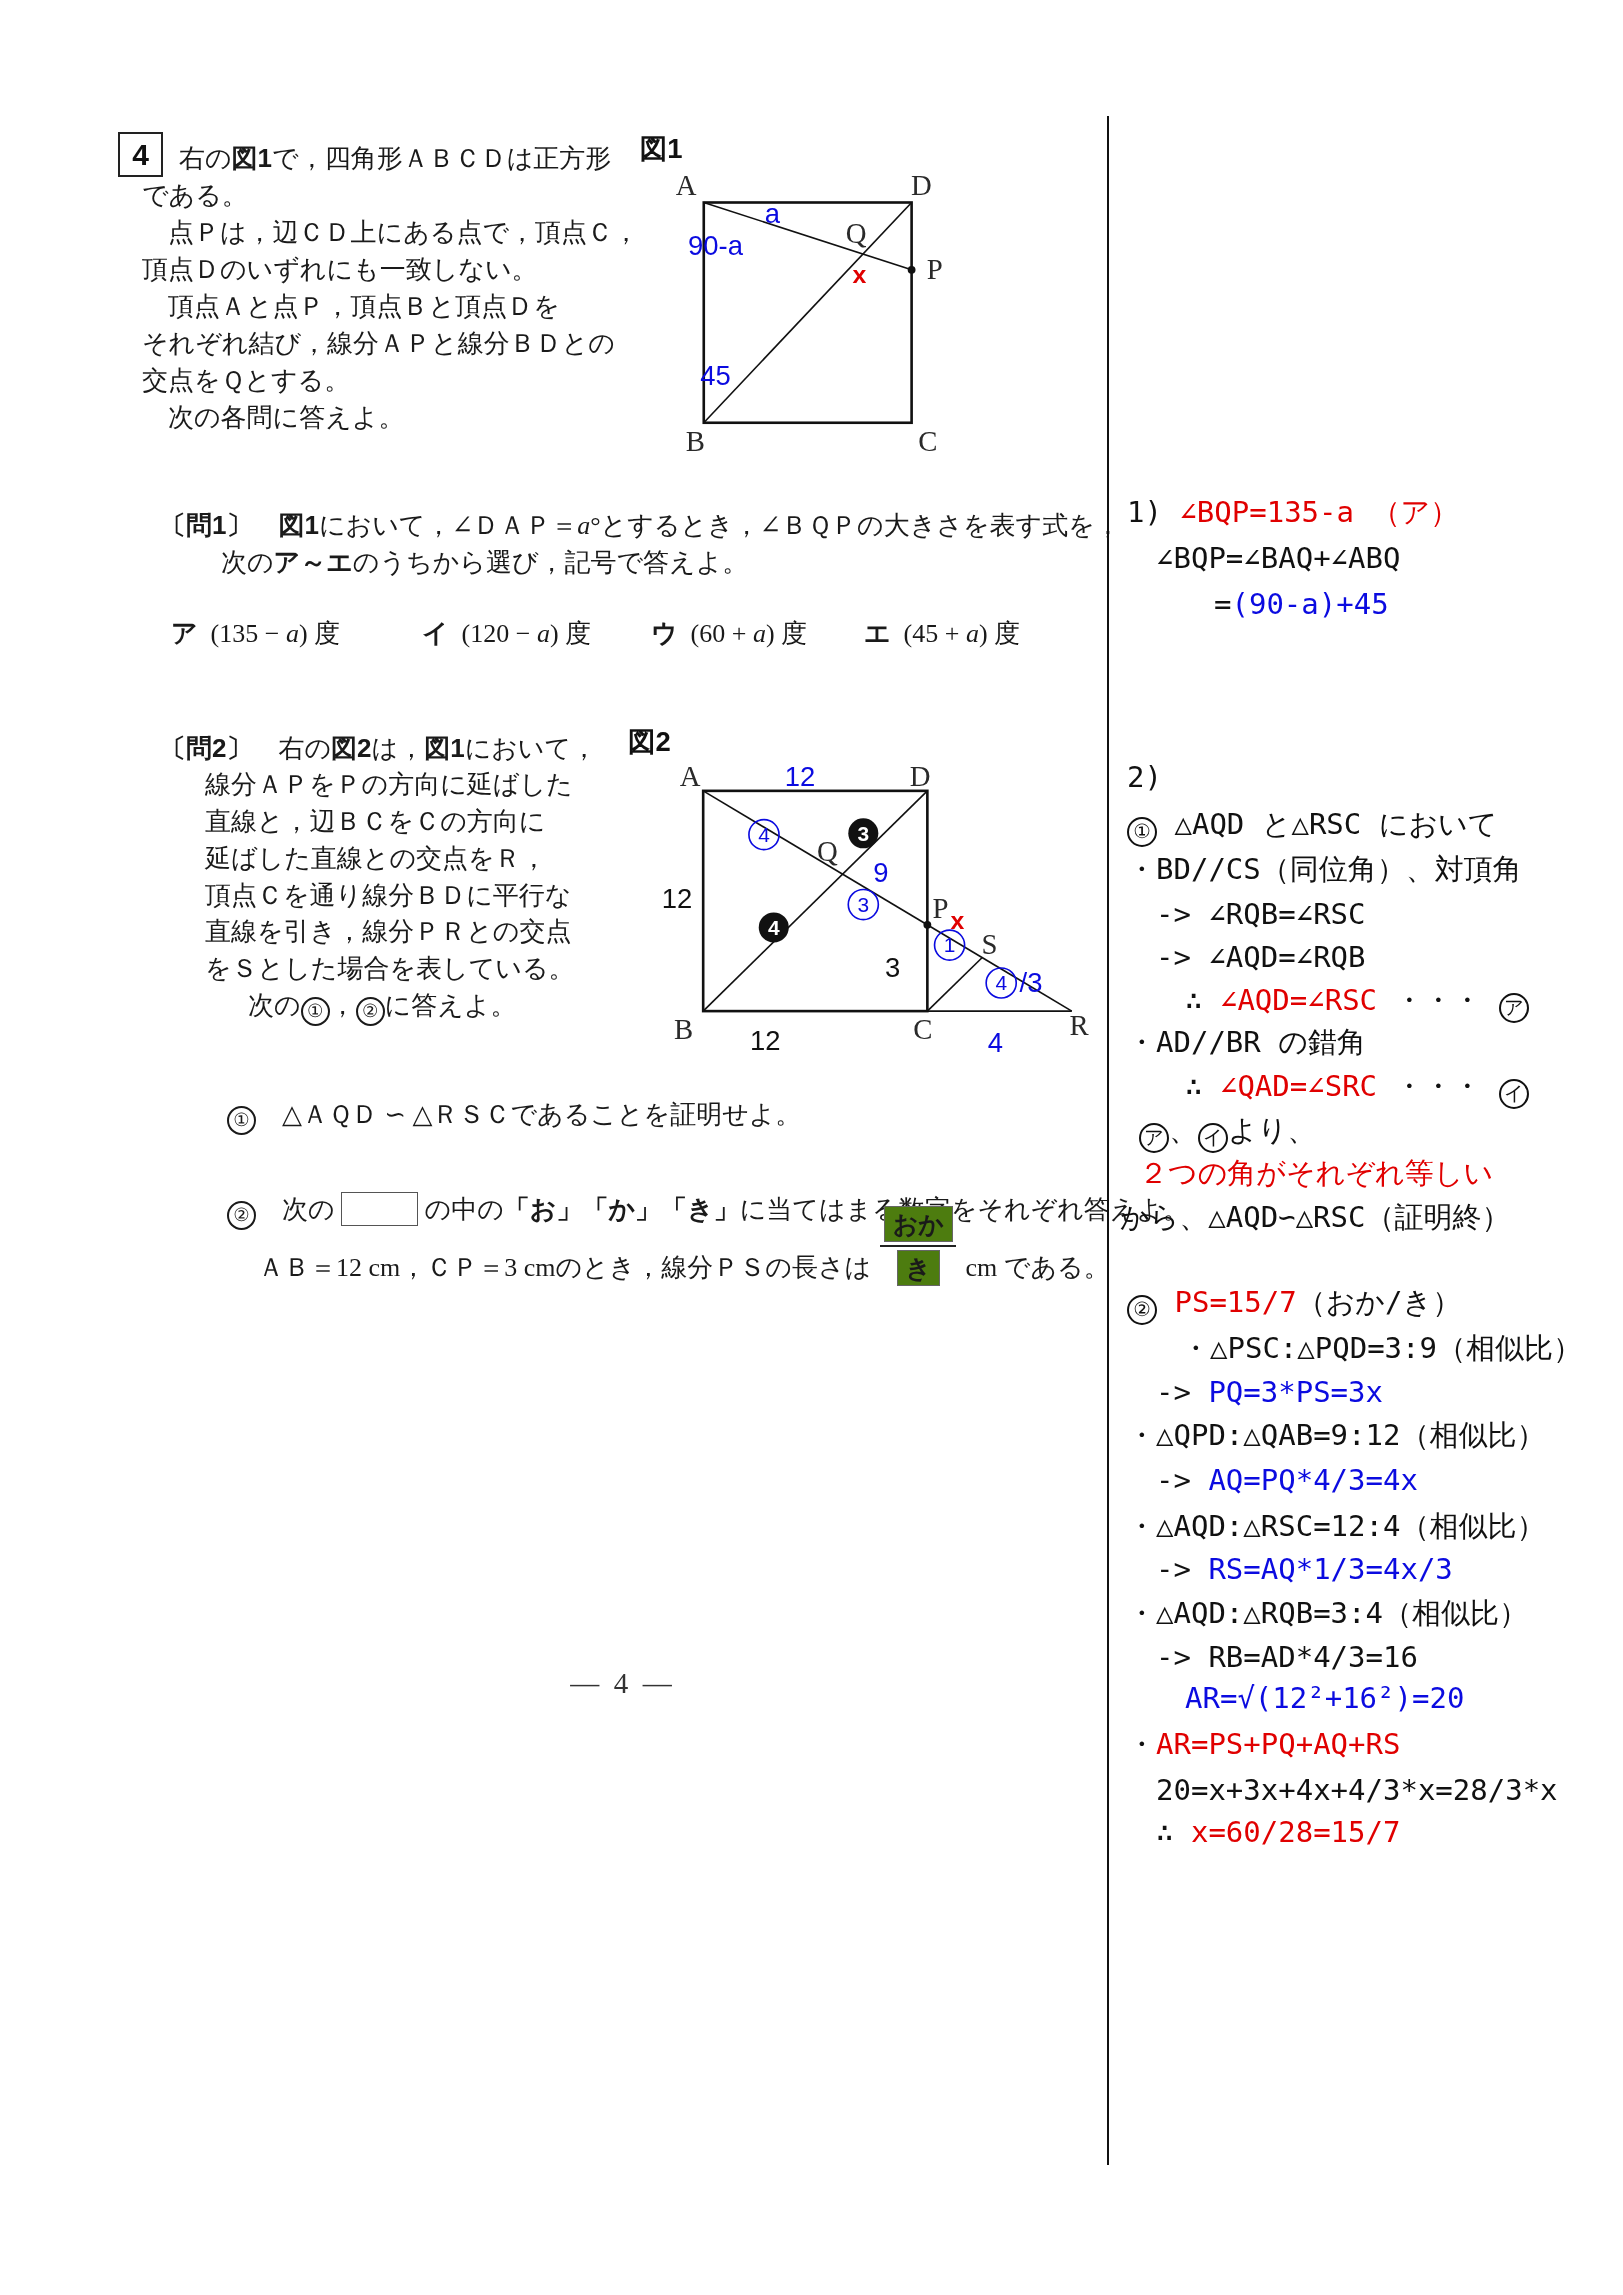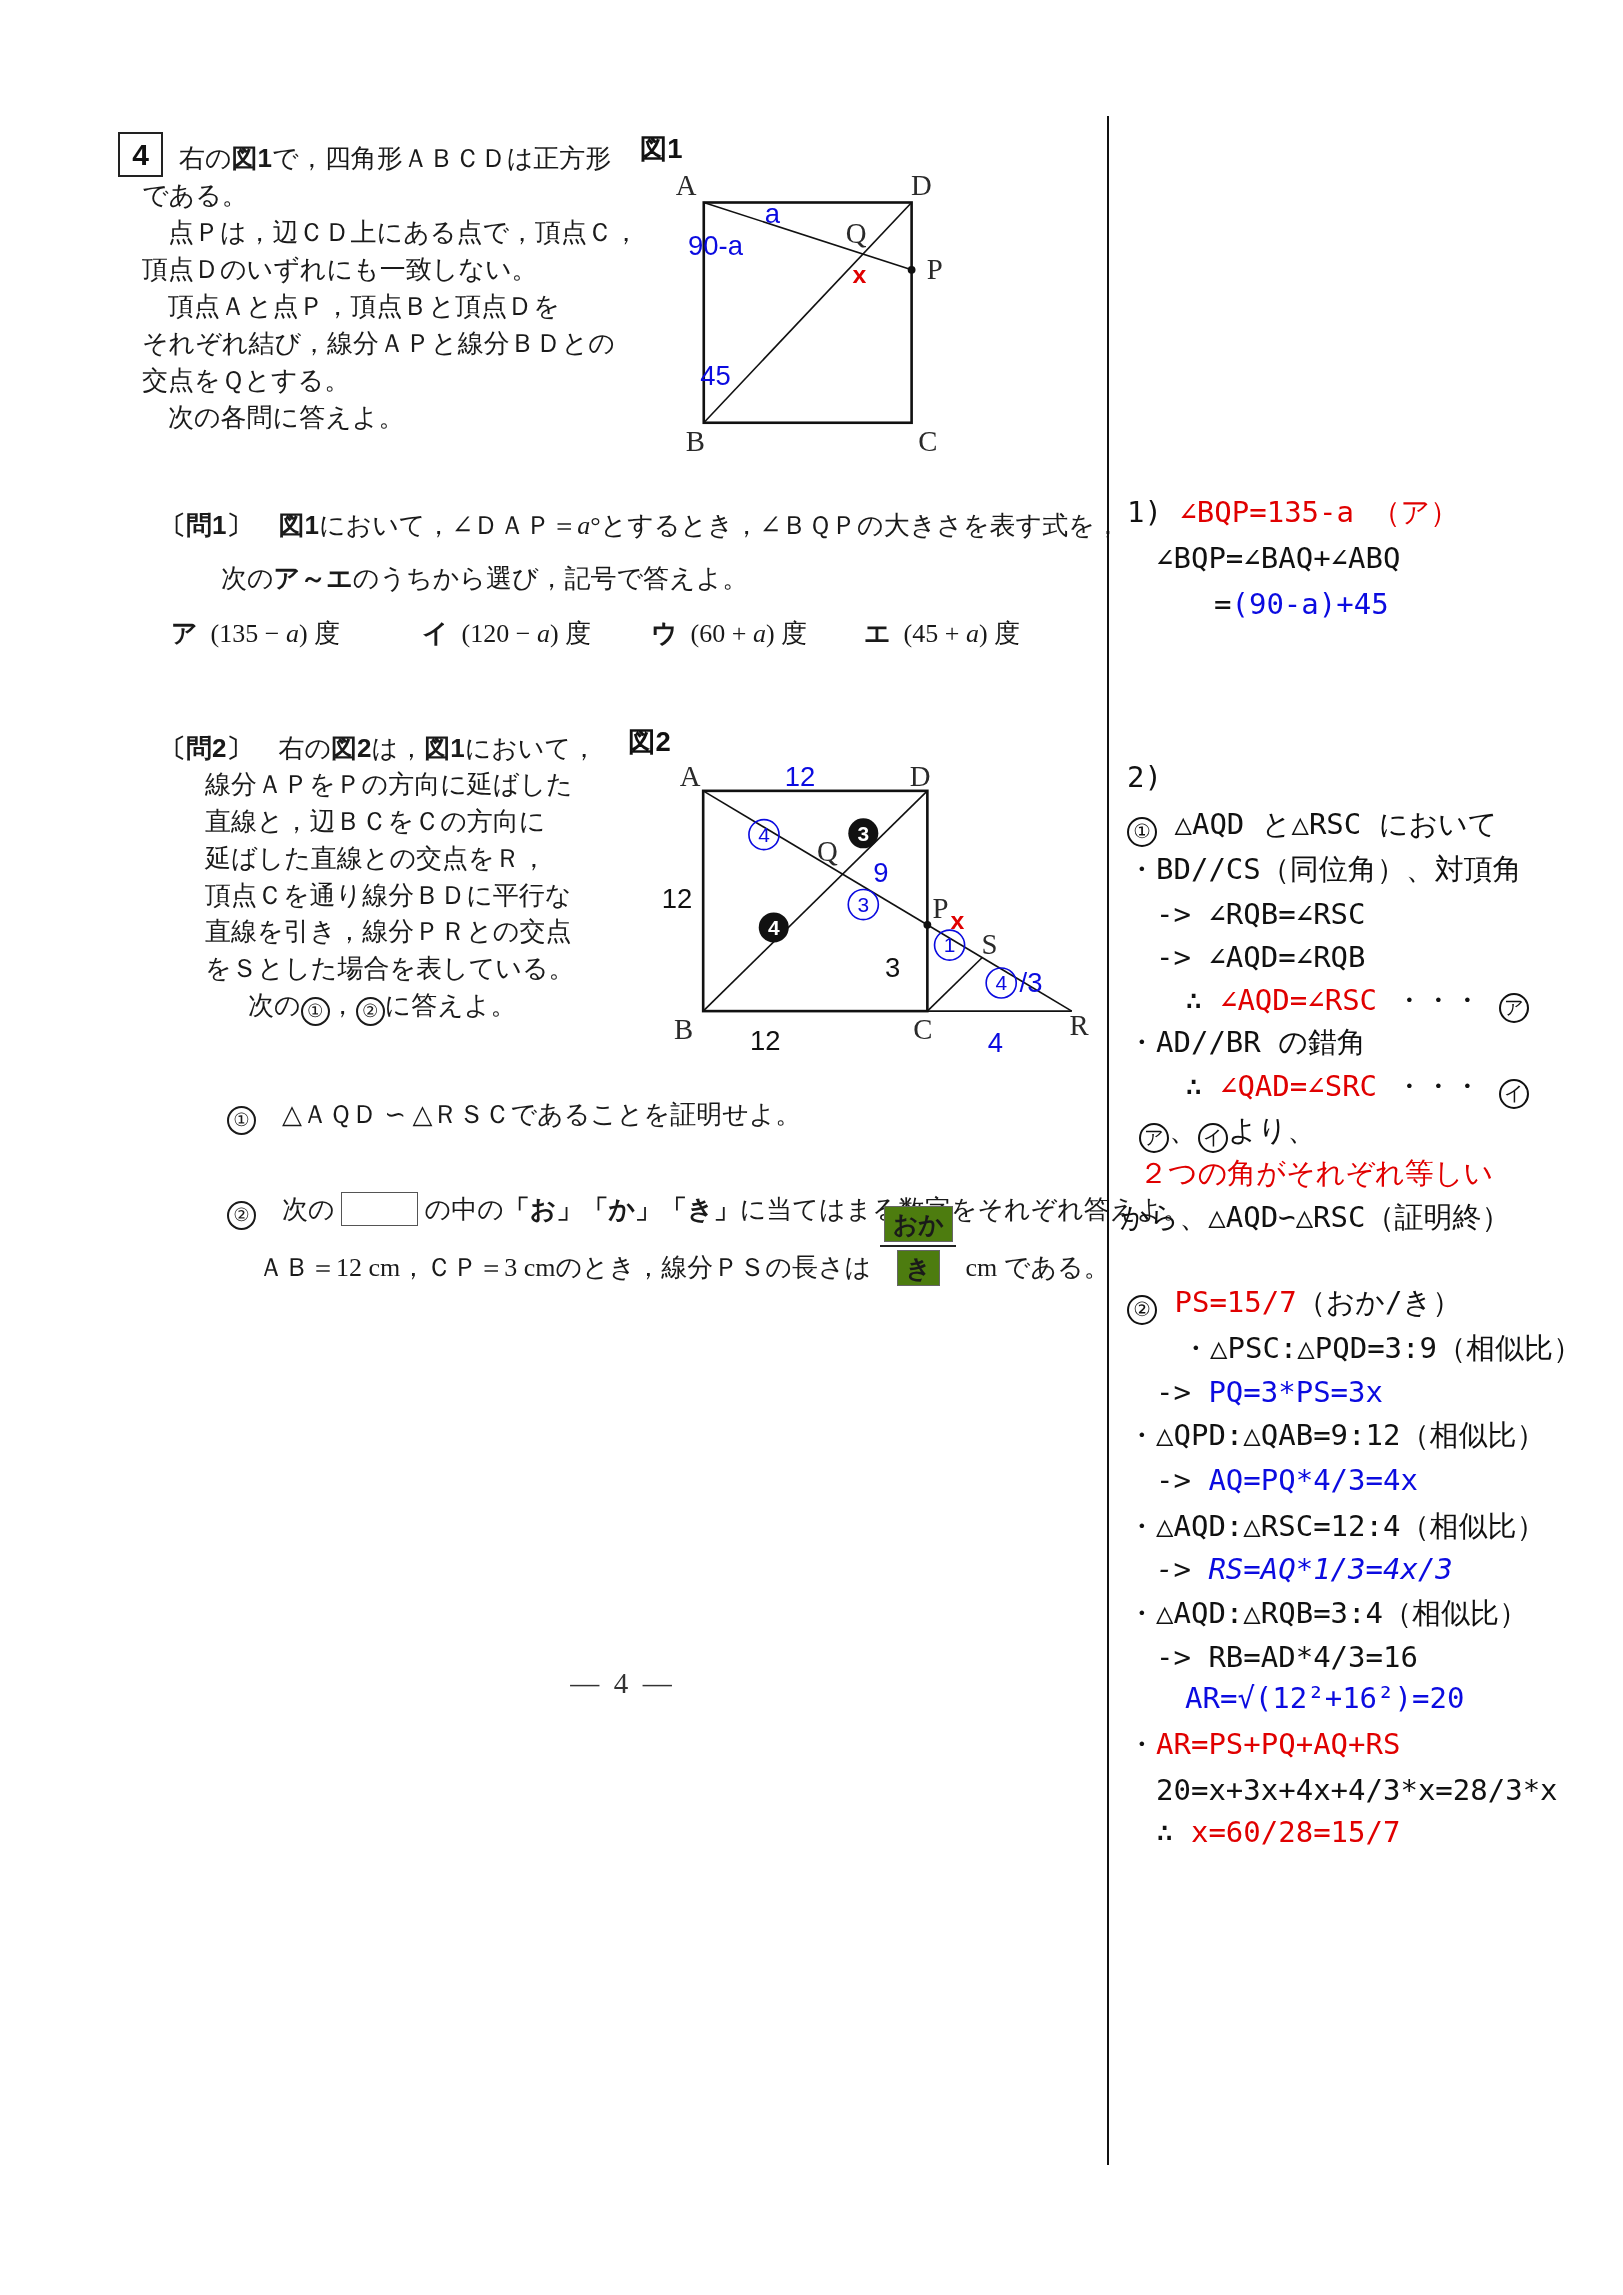--- a/index.html
+++ b/index.html
@@ -47,21 +47,21 @@
   <div class="abs main-line" style="left:179px;top:140px;"><span>右の</span><span class="bseg">図1</span><span>で，四角形ＡＢＣＤは正方形</span></div>
   <div class="abs main-line" style="left:142px;top:177px;">である。</div>
   <div class="abs main-line" style="left:142px;top:214px;">　点Ｐは，辺ＣＤ上にある点で，頂点Ｃ，</div>
   <div class="abs main-line" style="left:142px;top:251px;">頂点Ｄのいずれにも一致しない。</div>
   <div class="abs main-line" style="left:142px;top:325px;">それぞれ結び，線分ＡＰと線分ＢＤとの</div>
   <div class="abs main-line" style="left:142px;top:288px;">　頂点Ａと点Ｐ，頂点Ｂと頂点Ｄを</div>
   <div class="abs main-line" style="left:142px;top:362px;">交点をＱとする。</div>
   <div class="abs main-line" style="left:142px;top:399px;">　次の各問に答えよ。</div>
 
   <div class="abs main-line" style="left:160px;top:507px;"><span class="bseg">〔問1〕</span><span>　</span><span class="bseg">図1</span><span>において，∠ＤＡＰ＝</span><i>a</i><span>°とするとき，∠ＢＱＰの大きさを表す式を，</span></div>
-  <div class="abs main-line" style="left:221px;top:544px;margin-top:16px;"><span>次の</span><span class="bseg">ア～エ</span><span>のうちから選び，記号で答えよ。</span></div>
+  <div class="abs main-line" style="left:221px;top:544px;"><span>次の</span><span class="bseg">ア～エ</span><span>のうちから選び，記号で答えよ。</span></div>
   <div class="abs main-line" style="left:171px;top:615px;"><span class="bseg">ア</span><span>  (135 − </span><i>a</i><span>) 度</span></div>
   <div class="abs main-line" style="left:422px;top:615px;"><span class="bseg">イ</span><span>  (120 − </span><i>a</i><span>) 度</span></div>
   <div class="abs main-line" style="left:651px;top:615px;"><span class="bseg">ウ</span><span>  (60 + </span><i>a</i><span>) 度</span></div>
   <div class="abs main-line" style="left:864px;top:615px;"><span class="bseg">エ</span><span>  (45 + </span><i>a</i><span>) 度</span></div>
 
   <div class="abs main-line" style="left:160px;top:730px;"><span class="bseg">〔問2〕</span><span>　右の</span><span class="bseg">図2</span><span>は，</span><span class="bseg">図1</span><span>において，</span></div>
   <div class="abs main-line" style="left:205px;top:766px;">線分ＡＰをＰの方向に延ばした</div>
   <div class="abs main-line" style="left:205px;top:803px;">直線と，辺ＢＣをＣの方向に</div>
   <div class="abs main-line" style="left:205px;top:840px;">延ばした直線との交点をＲ，</div>
   <div class="abs main-line" style="left:205px;top:877px;">頂点Ｃを通り線分ＢＤに平行な</div>
@@ -151,21 +151,21 @@
   <div class="abs sol-line" style="left:1139px;top:1112px;"><span class="circ">ア</span><span>、</span><span class="circ">イ</span><span>より、</span></div>
   <div class="abs sol-line" style="left:1139px;top:1155px;"><span class="red">２つの角がそれぞれ等しい</span></div>
   <div class="abs sol-line" style="left:1120px;top:1199px;"><span>から、△AQD∽△RSC（証明終）</span></div>
 
   <div class="abs sol-line" style="left:1127px;top:1284px;"><span class="circ">②</span><span> </span><span class="red">PS=15/7</span><span>（おか/き）</span></div>
   <div class="abs sol-line" style="left:1175px;top:1330px;margin-left:6px;"><span>・△PSC:△PQD=3:9（相似比）</span></div>
   <div class="abs sol-line" style="left:1127px;top:1374px;"><span>　-&gt; </span><span class="blue">PQ=3*PS=3x</span></div>
   <div class="abs sol-line" style="left:1127px;top:1417px;"><span>・△QPD:△QAB=9:12（相似比）</span></div>
   <div class="abs sol-line" style="left:1127px;top:1462px;"><span>　-&gt; </span><span class="blue">AQ=PQ*4/3=4x</span></div>
   <div class="abs sol-line" style="left:1127px;top:1508px;"><span>・△AQD:△RSC=12:4（相似比）</span></div>
-  <div class="abs sol-line" style="left:1127px;top:1551px;font-style:italic;"><span>　-&gt; </span><span class="blue">RS=AQ*1/3=4x/3</span></div>
+  <div class="abs sol-line" style="left:1127px;top:1551px;"><span>　-&gt; </span><span class="blue">RS=AQ*1/3=4x/3</span></div>
   <div class="abs sol-line" style="left:1127px;top:1595px;"><span>・△AQD:△RQB=3:4（相似比）</span></div>
   <div class="abs sol-line" style="left:1127px;top:1639px;"><span>　-&gt; RB=AD*4/3=16</span></div>
   <div class="abs sol-line" style="left:1127px;top:1680px;"><span>　　</span><span class="blue">AR=√(12²+16²)=20</span></div>
   <div class="abs sol-line" style="left:1127px;top:1726px;"><span>・</span><span class="red">AR=PS+PQ+AQ+RS</span></div>
   <div class="abs sol-line" style="left:1127px;top:1772px;"><span>　20=x+3x+4x+4/3*x=28/3*x</span></div>
   <div class="abs sol-line" style="left:1127px;top:1814px;"><span>　∴ </span><span class="red">x=60/28=15/7</span></div>
 
 </div>
 
 

